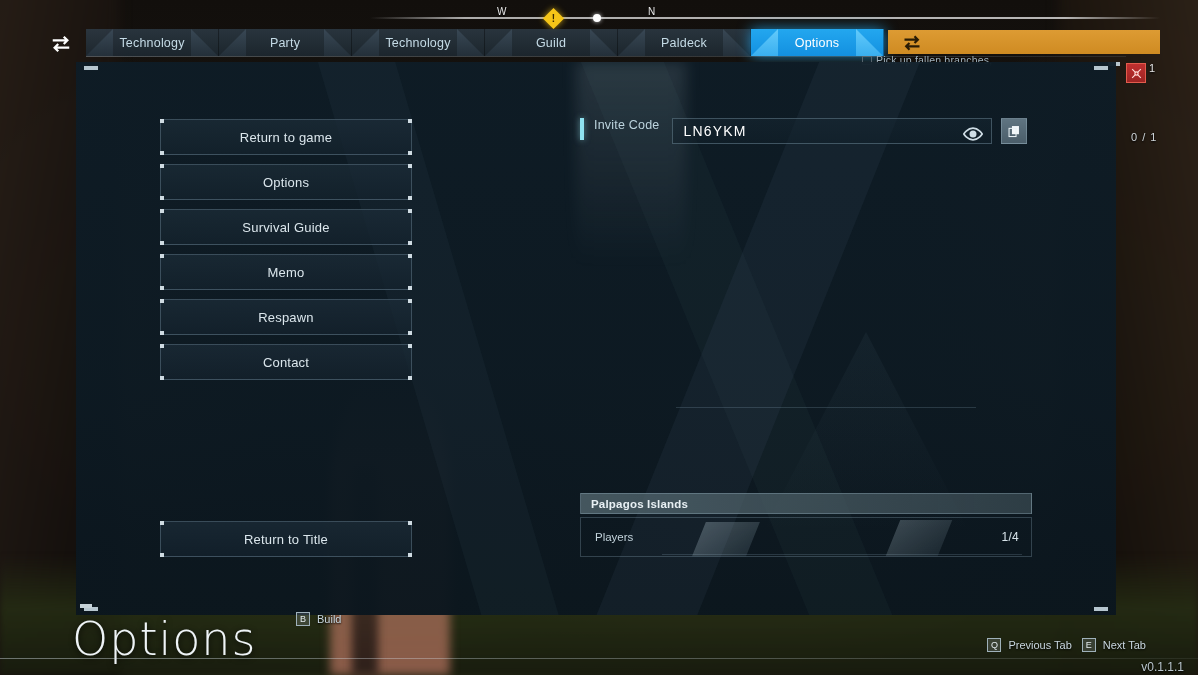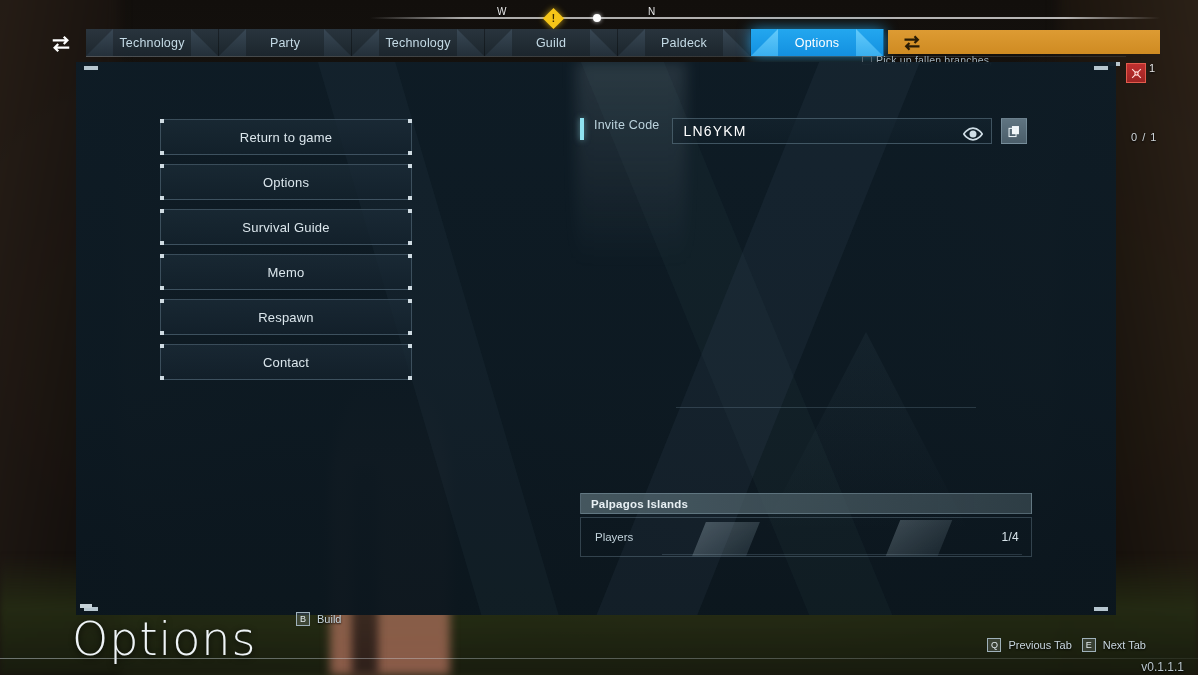--- a/index.html
+++ b/index.html
@@ -457,20 +457,27 @@
       </div>
       <div class="mbtn">
         <i class="corner c1"></i>
           <i class="corner c2"></i>
           <i class="corner c3"></i>
           <i class="corner c4"></i>
         <span>Contact</span>
       </div>
     </div>
 
+    <div class="mbtn mbtn-title">
+      <i class="corner c1"></i>
+        <i class="corner c2"></i>
+        <i class="corner c3"></i>
+        <i class="corner c4"></i>
+      <span>Return to Title</span>
+    </div>
 
     <div class="invite-row">
       <div class="invite-accent"></div>
       <div class="invite-label">Invite Code</div>
       <div class="invite-field">
         <span class="invite-value">LN6YKM</span>
         <span class="eye-btn">
           <svg viewBox="0 0 24 24" fill="none" stroke="currentColor" stroke-width="2">
             <path d="M1 12s4-7 11-7 11 7 11 7-4 7-11 7S1 12 1 12z"></path>
             <circle cx="12" cy="12" r="3.2" fill="currentColor"></circle>

